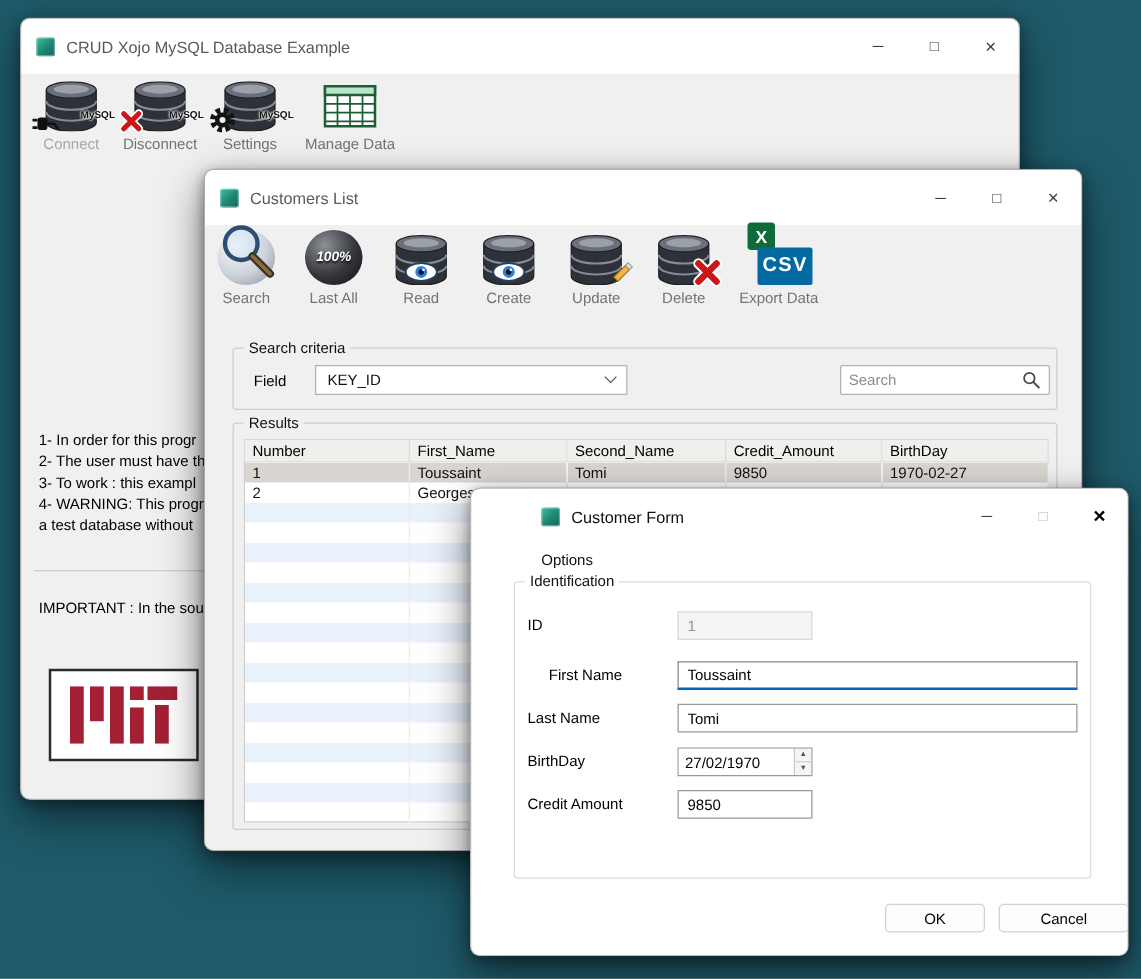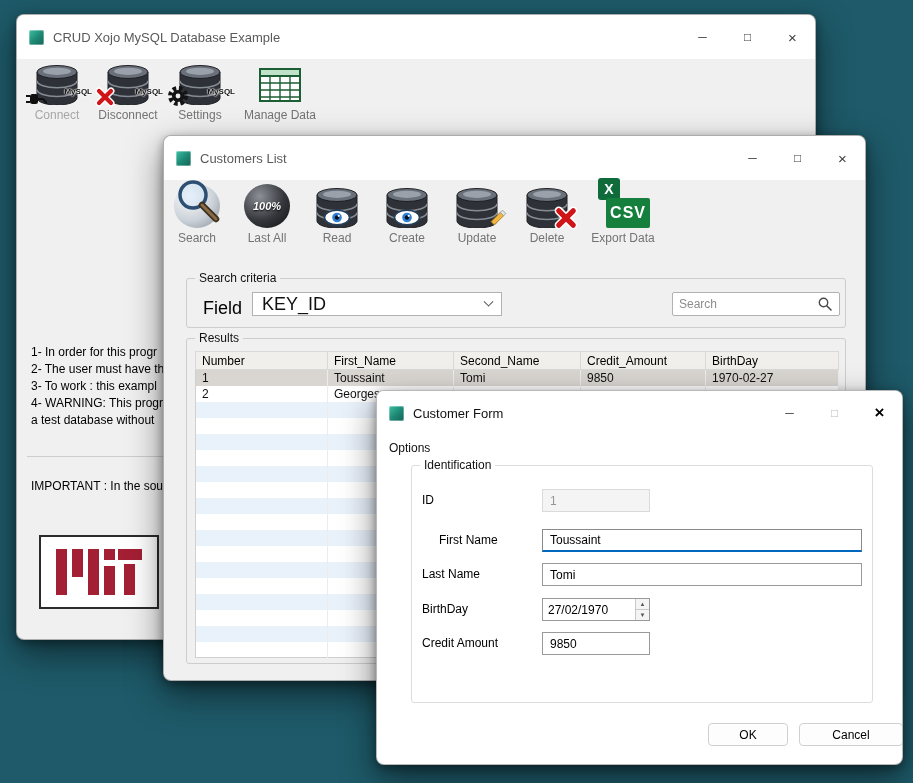--- a/index.html
+++ b/index.html
@@ -35,51 +35,51 @@
   .mysql-badge{position:absolute;right:-8px;bottom:9px;font-size:8px;font-weight:700;color:#101010;
     text-shadow:0 0 2px #fff,0 0 2px #fff,0 0 1px #fff;letter-spacing:0;}
   .sphere{width:46px;height:44px;border-radius:50%;}
   .sphere.silver{background:radial-gradient(circle at 34% 28%,#fbfcfd,#ccd2d9 55%,#8e959f 95%);}
   .sphere.dark{background:radial-gradient(circle at 34% 28%,#8d9097,#35373c 55%,#131416 95%);
     display:flex;align-items:center;justify-content:center;}
   .pct{color:#fff;font-size:11px;font-weight:700;font-style:italic;text-shadow:0 1px 2px #000;}
   .excel{position:relative;width:54px;height:48px;}
   .xl-x{position:absolute;left:2px;top:0;width:22px;height:22px;background:#0f6b3a;color:#fff;
     font-weight:800;font-size:14px;display:flex;align-items:center;justify-content:center;border-radius:3px;}
-  .xl-csv{position:absolute;right:0;bottom:0;height:30px;padding:0 4px;background:#15803d;color:#fff;
+  .xl-csv{position:absolute;right:0;bottom:0;height:30px;padding:0 4px;background:#0369a1;color:#fff;
     font-weight:800;font-size:16px;display:flex;align-items:center;border-radius:2px;letter-spacing:1px;}
 
   
   .groupbox{position:absolute;border:1px solid #cdcdcd;border-radius:3px;}
   .groupbox>.legend{position:absolute;top:-8px;left:8px;background:#f0f0f0;padding:0 4px;
     font-size:12px;color:#111;line-height:14px;}
   .formgroup>.legend{background:#fff;}
 
   
   .combo{position:absolute;height:24px;background:#fff;border:1px solid #b2b2b2;border-radius:0;
-    display:flex;align-items:center;padding:0 9px;font-size:18px;color:#111;}
+    display:flex;align-items:center;padding:0 9px;font-size:12px;color:#111;}
   .chev{margin-left:auto;width:7px;height:7px;border-right:1.4px solid #555;border-bottom:1.4px solid #555;
     transform:rotate(45deg) translate(-2px,-2px);}
   .searchbox{position:absolute;height:24px;background:#fff;border:1px solid #b2b2b2;border-radius:2px;
     display:flex;align-items:center;padding:0 6px;}
   .searchbox input{flex:1;border:none;outline:none;font-size:12px;color:#222;min-width:0;background:transparent;}
   .searchbox input::placeholder{color:#8d8d8d;}
 
   
   .results-table{position:absolute;left:8px;top:12px;border-collapse:collapse;table-layout:fixed;
     background:#fff;border:1px solid #cfcfcf;}
   .results-table th{background:#f1efeb;border:1px solid #d9d9d9;font-weight:400;font-size:12px;
     text-align:left;padding:1px 6px;height:18px;white-space:nowrap;overflow:hidden;}
   .results-table td{font-size:12px;padding:0 6px;height:16px;border-right:1px solid #ececec;
     white-space:nowrap;overflow:hidden;color:#111;}
   .results-table tr.selected td{background:#d9d5d0;}
   .results-table tr.stripe td{background:#e9f1fb;}
 
   
-  .form-window{background:#fff;}
+  .form-window{background:#fff;padding-left:44px;}
   .menubar{height:26px;display:flex;align-items:center;background:#fff;}
   .menu-item{font-size:12px;color:#111;padding:0 7px;margin-left:5px;}
   .fld-label{position:absolute;font-size:12px;color:#000;white-space:nowrap;}
   .txt{position:absolute;height:23px;border:1px solid #9a9a9a;background:#fff;font-size:12px;
     padding:0 7px;color:#000;outline:none;}
   .txt.disabled{background:#f4f4f4;border-color:#dadada;color:#969696;}
   .txt.focused{border-color:#8a8a8a;border-bottom:2px solid #0067c0;}
   .spinbox{position:absolute;height:23px;border:1px solid #9a9a9a;background:#fff;display:flex;}
   .spinbox input{flex:1;border:none;outline:none;font-size:12px;padding:0 5px;min-width:0;color:#000;}
   .spin-btns{width:14px;display:flex;flex-direction:column;border-left:1px solid #c9c9c9;}
@@ -304,21 +304,21 @@
       <div class="ic excel">
         <div class="xl-x">X</div>
         <div class="xl-csv">CSV</div>
       </div>
       <span class="lbl">Export Data</span>
     </div>
   </div>
 
   <div class="groupbox" style="left:22px;top:142px;width:660px;height:50px;">
     <span class="legend">Search criteria</span>
-    <span style="position:absolute;left:16px;top:19px;font-size:18px;">Field</span>
+    <span style="position:absolute;left:16px;top:19px;font-size:12px;">Field</span>
     <div class="combo" style="left:65px;top:13px;width:250px;">
       <span>KEY_ID</span>
       <span class="chev"></span>
     </div>
     <div class="searchbox" style="left:485px;top:13px;width:168px;">
       <input placeholder="Search" style="">
       <svg width="16" height="16" viewBox="0 0 16 16">
         <circle cx="6.5" cy="6.5" r="4.2" fill="none" stroke="#4a4a4a" stroke-width="1.4"></circle>
         <path d="M9.7 9.7 L14 14" stroke="#4a4a4a" stroke-width="1.6" stroke-linecap="round"></path>
       </svg>

